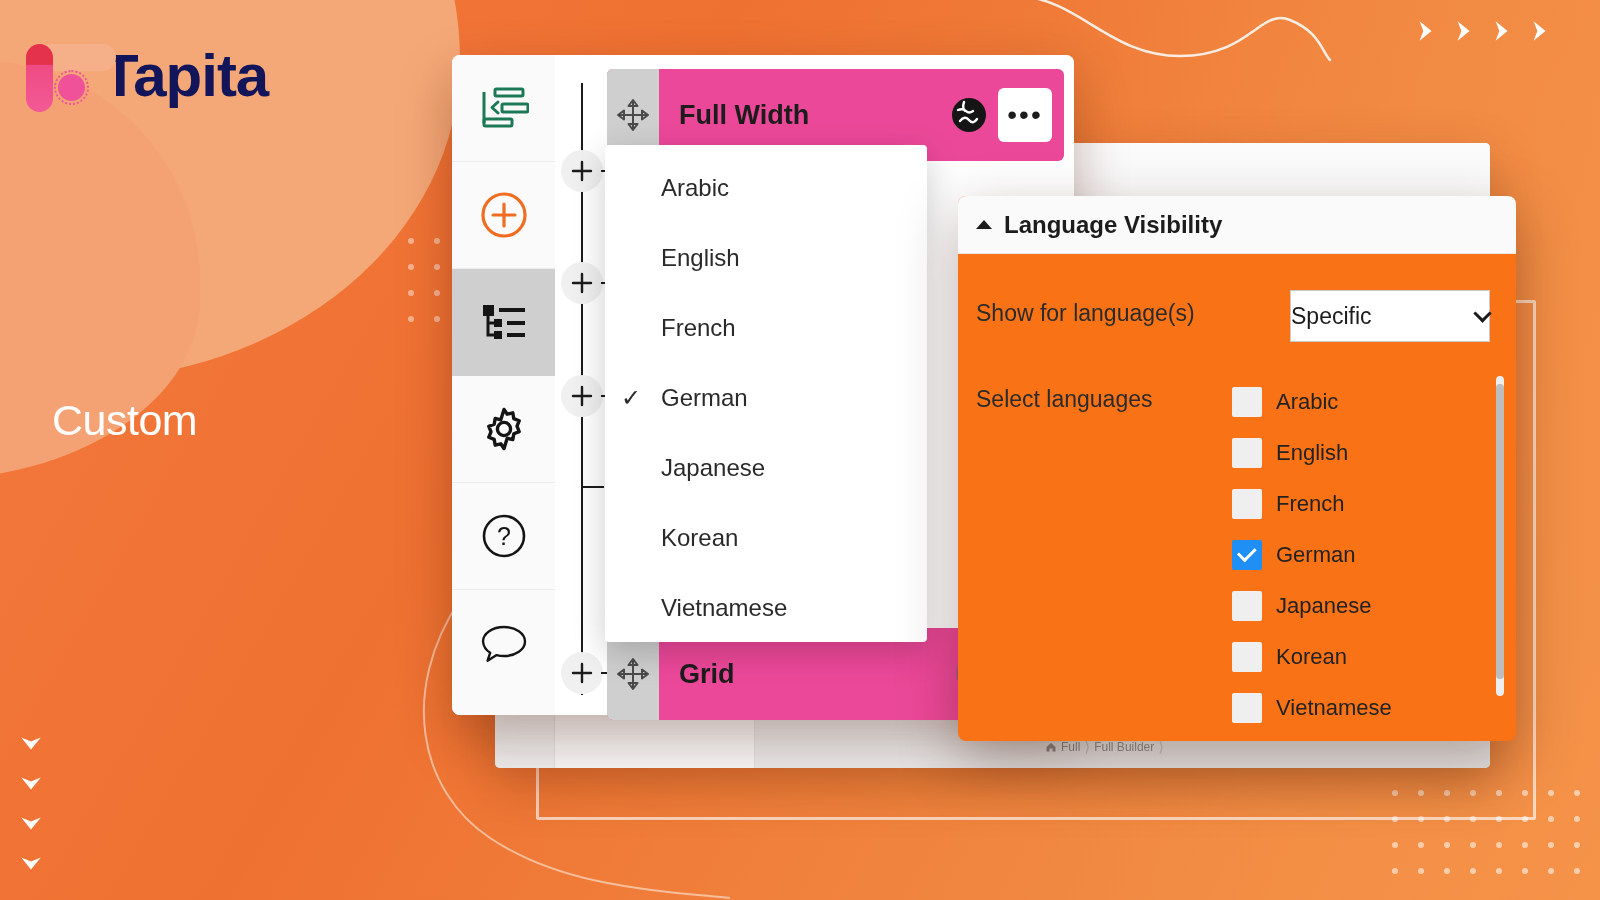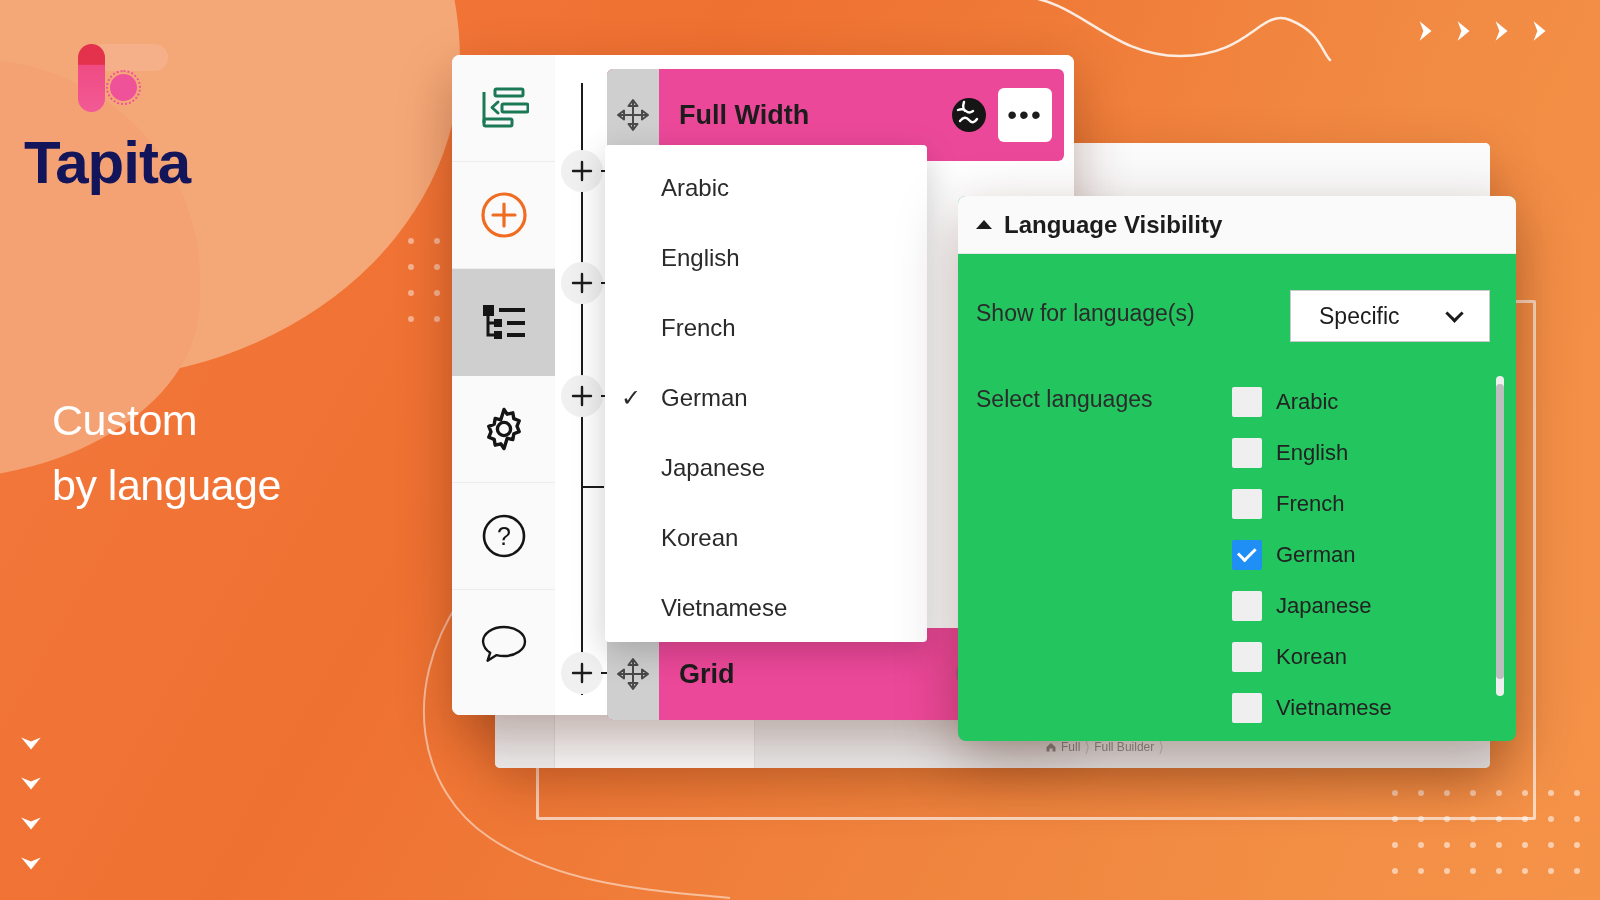--- a/index.html
+++ b/index.html
@@ -45,21 +45,21 @@
     position: absolute; left: 536px; top: 300px; width: 1000px; height: 520px;
     border: 3px solid rgba(255,255,255,.65);
     border-radius: 2px;
   }
 
   .chev-row { position: absolute; right: 48px; top: 18px; display: flex; gap: 12px; }
   .chev-col { position: absolute; left: 18px; bottom: 24px; display: flex; flex-direction: column; gap: 14px; }
   .chev { width: 26px; height: 26px; }
 
   
-  .brand { position: absolute; left: 24px; top: 38px; display: flex; align-items: center; gap: 16px; flex-direction: column; }
+  .brand { position: absolute; left: 24px; top: 38px; display: flex; align-items: center; gap: 16px; }
   .logo-mark { position: relative; width: 62px; height: 74px; }
   .logo-bar-h { position: absolute; left: 14px; top: 6px; width: 78px; height: 27px;
                 background: #f6b089; border-radius: 14px; }
   .logo-bar-v { position: absolute; left: 2px; top: 6px; width: 27px; height: 68px;
                 background: linear-gradient(180deg, #e4324c 0%, #e4324c 30%, #ef4b82 31%, #f25a96 100%);
                 border-radius: 14px; }
   .logo-dot { position: absolute; left: 34px; top: 36px; width: 27px; height: 27px;
               background: #f0529a; border-radius: 50%; }
   .logo-dot-ring { position: absolute; left: 30px; top: 32px; width: 35px; height: 35px;
               border: 2px dotted #f0529a; border-radius: 50%; }
@@ -133,35 +133,35 @@
     padding-top: 8px;
   }
   .lang-item { height: 70px; display: flex; align-items: center; padding-left: 16px;
                font-size: 24px; color: #2a2a2a; }
   .lang-check { width: 40px; font-size: 24px; color: #2a2a2a; }
   .lang-label { margin-left: 0; }
 
   
   .lv-dialog {
     position: absolute; left: 958px; top: 196px; width: 558px; height: 545px;
-    background: #22c55e; border-radius: 8px;
+    background: #f97316; border-radius: 8px;
     box-shadow: 0 20px 58px rgba(60,18,0,.34);
     overflow: hidden;
   }
   .lv-head { height: 58px; background: #fafafa; border-bottom: 1px solid #e8e8e8;
              display: flex; align-items: center; padding-left: 18px; gap: 12px; }
   .lv-title { font-size: 24px; font-weight: bold; color: #1c1c1c; }
   .caret-up { width: 0; height: 0; border-left: 8px solid transparent; border-right: 8px solid transparent;
               border-bottom: 9px solid #1c1c1c; }
   .lv-body { padding: 36px 26px 0 18px; }
   .lv-row { display: flex; align-items: flex-start; }
   .lv-label { font-size: 23px; color: #2b2b2b; flex: 1; padding-top: 10px; }
   .lv-select { width: 200px; height: 52px; border: 1px solid #c9c9c9; background: #fff;
                display: flex; align-items: center; justify-content: space-between;
-               padding: 0 28px; font-size: 23px; color: #1c1c1c; }
+               padding: 0 0; font-size: 23px; color: #1c1c1c; }
   .chev-dn { width: 13px; height: 13px; border-right: 3px solid #1c1c1c; border-bottom: 3px solid #1c1c1c;
              transform: rotate(45deg); margin-top: -6px; }
   .lv-row2 { margin-top: 34px; display: flex; }
   .lv-list { width: 258px; margin-left: auto; position: relative; }
   .lv-opt { display: flex; align-items: center; gap: 14px; height: 51px; }
   .cbox { width: 30px; height: 30px; background: #efefef; border-radius: 2px; flex-shrink: 0;
           display: flex; align-items: center; justify-content: center; }
   .cbox.on { background: #1f8ff5; }
   .cbox.on::after { content: ""; width: 14px; height: 8px; border-left: 3.5px solid #fff;
                     border-bottom: 3.5px solid #fff; transform: rotate(-45deg) translate(1px,-2px); }
@@ -273,21 +273,20 @@
     <div class="logo-bar-h"></div>
     <div class="logo-bar-v"></div>
     <div class="logo-dot-ring"></div>
     <div class="logo-dot"></div>
   </div>
   <div class="brand-name">Tapita</div>
 </div>
 
 <div class="headline">
   <div>Custom</div>
-  <div>by language</div>
 </div>
 
 <div class="bg-window">
   <div class="bg-topbar">
     <span>ding Page: New Page</span>
   </div>
   <div class="bg-body">
     <div class="bg-rail">
       <svg width="28" height="28" viewBox="0 0 24 24">
         <path d="M12 8.5a3.5 3.5 0 100 7 3.5 3.5 0 000-7z" fill="none" stroke="#5a5a5a" stroke-width="1.6"></path>

